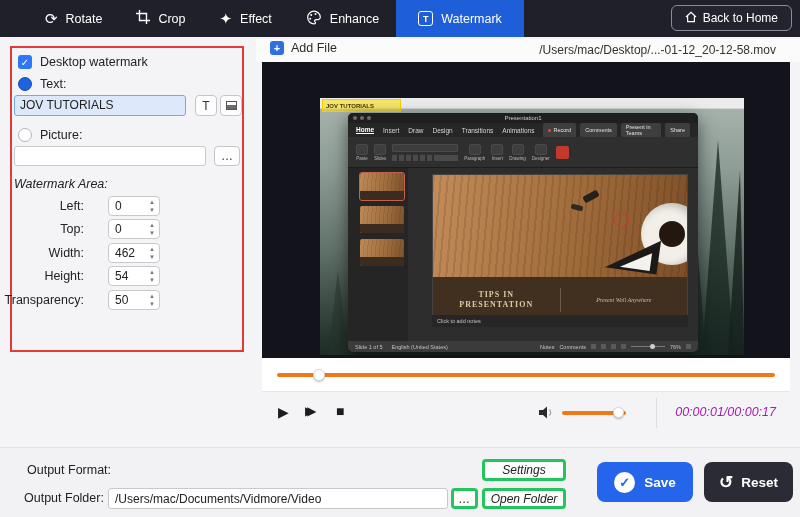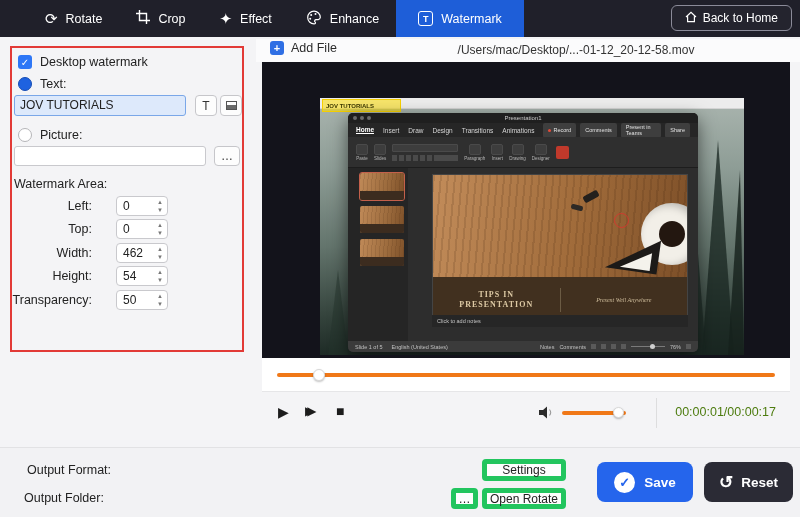--- a/index.html
+++ b/index.html
@@ -19,31 +19,31 @@
   .chk-row { position:absolute; left:18px; top:55px; display:flex; align-items:center; gap:8px; font-size:12.5px; }
   .checkbox { width:14px; height:14px; background:#2e77f6; border-radius:3px; color:#fff; font-size:10px; display:flex; align-items:center; justify-content:center; }
   .radio-row { position:absolute; display:flex; align-items:center; gap:8px; font-size:12.5px; }
   .radio { width:14px; height:14px; border-radius:50%; }
   .radio.on { background:#1e62e0; border:1.5px solid #174db4; }
   .radio.off { background:#fff; border:1.5px solid #b5b5b8; }
   .text-input { position:absolute; left:14px; top:95px; width:172px; height:21px; background:#dde9fb; border:1.5px solid #7aa7e8; border-radius:3px; font-size:12px; padding:2px 5px; color:#222; overflow:hidden; white-space:nowrap; }
   .sq-btn { position:absolute; width:22px; height:21px; background:#fdfdfd; border:1px solid #c6c6ca; border-radius:4px; display:flex; align-items:center; justify-content:center; font-size:12px; color:#333; cursor:pointer; }
   .swatch-icon { width:11px; height:9px; border:1px solid #555; background:linear-gradient(180deg,#fff 45%,#6b6b6b 45%); }
   .pic-input { position:absolute; left:14px; top:146px; width:192px; height:20px; background:#fff; border:1px solid #c9c9cd; border-radius:3px; font-size:12px; padding:2px 5px; }
-  .area-label { position:absolute; left:14px; top:177px; font-size:12.5px; color:#222; }
-  .spin-row { position:absolute; left:16px; width:224px; height:20px; }
+  .area-label { position:absolute; left:14px; top:177px; font-size:12.5px; color:#222;font-style:italic; }
+  .spin-row { position:absolute; left:8px; width:224px; height:20px; }
   .spin-label { position:absolute; right:148px; top:3px; font-size:12.5px; color:#222; white-space:nowrap; }
   .spinbox { position:absolute; left:100px; top:0; width:52px; height:20px; background:#fff; border:1px solid #c9c9cd; border-radius:4px; font-size:12px; display:flex; align-items:center; padding-left:6px; cursor:pointer; }
   .spin-arrows { position:absolute; right:4px; top:1px; display:flex; flex-direction:column; align-items:center; line-height:8px; font-size:6px; color:#777; }
 
   
   .addfile-row { position:absolute; left:256px; top:39px; width:544px; height:23px; background:#fbfbfc; }
   .addfile-btn { position:absolute; left:14px; top:2px; display:flex; align-items:center; gap:7px; font-size:12.5px; color:#2b2b2b; cursor:pointer; }
   .addfile-icon { width:14px; height:14px; background:#2f6fe4; border-radius:3px; color:#fff; font-size:11px; font-weight:bold; display:flex; align-items:center; justify-content:center; line-height:1; }
-  .file-path { position:absolute; left:120px; top:4px; width:400px; text-align:center; font-size:12px; color:#333; }
+  .file-path { position:absolute; left:120px; top:4px; width:400px; text-align:right; font-size:12px; color:#333; }
 
   
   .preview { position:absolute; left:262px; top:62px; width:528px; height:296px; background:#13131b; }
   .preview-title { position:absolute; left:0; top:14px; width:100%; text-align:center; font-size:12.5px; font-weight:bold; color:#b9b9bf; }
   .video { position:absolute; left:58px; top:36px; width:424px; height:257px; overflow:hidden;
            background:linear-gradient(180deg,#aab5af 0%,#8d9c95 28%,#63746c 58%,#34433c 85%,#1e2b26 100%); }
   .trees { position:absolute; left:0; top:0; }
   .menustrip { position:absolute; left:0; top:0; width:100%; height:11px; background:#ececec; border-bottom:1px solid #d4d4d4; }
   .wm-overlay { position:absolute; left:2px; top:1px; width:79px; height:13px; background:rgba(255,222,0,0.55); border:1.5px solid #f5cf00; font-size:6px; font-weight:bold; color:#3c3800; display:flex; align-items:center; padding-left:3px; overflow:hidden; white-space:nowrap; }
 
@@ -95,32 +95,32 @@
   
   .progress-row { position:absolute; left:262px; top:358px; width:528px; height:34px; background:#fff; border-bottom:1px solid #e6e6e8; }
   .ptrack { position:absolute; left:15px; right:15px; top:15px; height:4px; background:#f07818; border-radius:2px; }
   .phandle { position:absolute; left:36px; top:-4px; width:12px; height:12px; border-radius:50%; background:#fff; border:1px solid #d8d8d8; box-shadow:0 1px 2px rgba(0,0,0,.25); }
   .controls-row { position:absolute; left:262px; top:392px; width:528px; height:55px; }
   .ctl { position:absolute; font-size:14px; color:#1c1c1c; cursor:pointer; line-height:1; }
   .ffwd { letter-spacing:-7px; }
   .vol-track { position:absolute; left:300px; top:19px; width:64px; height:3.5px; background:#f07818; border-radius:2px; }
   .vol-handle { position:absolute; left:51px; top:-4px; width:11px; height:11px; border-radius:50%; background:#fff; border:1px solid #d8d8d8; box-shadow:0 1px 2px rgba(0,0,0,.25); }
   .ctl-divider { position:absolute; left:394px; top:6px; height:30px; border-left:1px solid #ddddde; }
-  .time-label { position:absolute; right:14px; top:13px; font-size:12.5px; color:#4d7c0f; }
+  .time-label { position:absolute; right:14px; top:13px; font-size:12.5px; color:#a21caf;font-style:italic; }
 
   
   .bottombar { position:absolute; left:0; top:447px; width:800px; height:70px; background:#f2f2f4; border-top:1px solid #e2e2e4; }
   .out-label { position:absolute; font-size:12.5px; color:#222; }
   .dropdown { position:absolute; left:108px; top:11px; width:362px; height:22px; background:#fff; border:1px solid #c9c9cd; border-radius:4px; display:flex; align-items:center; gap:7px; padding:0 8px; font-size:12px; cursor:pointer; }
   .dd-chevron { margin-left:auto; font-size:11px; color:#666; line-height:0.5; }
   .mp4-icon { width:16px; height:13px; background:#3a3a3a; border-radius:2px; position:relative; flex:0 0 auto; }
   .mp4-icon::before { content:""; position:absolute; left:2px; top:4px; right:2px; height:5px; background:#e8e8e8; }
   .mp4-icon::after { content:""; position:absolute; left:0; top:1px; width:100%; height:11px;
       background:linear-gradient(90deg,transparent 0 1px,#888 1px 3px,transparent 3px 13px,#888 13px 15px,transparent 15px); }
-  .btn { position:absolute; background:#fdfdfd; border:5px solid #22c55e; border-radius:4px; display:flex; align-items:center; justify-content:center; font-size:12px; color:#222; cursor:pointer; }
+  .btn { position:absolute; background:#fdfdfd; border:3px solid #22c55e; border-radius:4px; display:flex; align-items:center; justify-content:center; font-size:12px; color:#222; cursor:pointer;font-style:italic; }
   .folder-input { position:absolute; left:108px; top:40px; width:340px; height:21px; background:#fff; border:1px solid #c9c9cd; border-radius:3px; font-size:12px; padding:3px 6px; white-space:nowrap; overflow:hidden; }
   .save-btn { position:absolute; left:597px; top:14px; width:96px; height:40px; background:#2565ec; border-radius:8px; display:flex; align-items:center; justify-content:center; gap:9px; cursor:pointer; }
   .save-check { width:21px; height:21px; border-radius:50%; background:#fff; color:#2565ec; font-size:13px; font-weight:bold; display:flex; align-items:center; justify-content:center; }
   .save-label { color:#fff; font-size:13.5px; font-weight:bold; }
   .reset-btn { position:absolute; left:704px; top:14px; width:89px; height:40px; background:#2b2b35; border-radius:8px; display:flex; align-items:center; justify-content:center; gap:8px; cursor:pointer; }
   .reset-glyph { color:#fff; font-size:17px; font-weight:bold; line-height:1; }
   .reset-label { color:#fff; font-size:13.5px; font-weight:bold; }
 </style>
 </head>
 <body>
@@ -384,22 +384,23 @@
     </span>
   <span class="ctl-divider"></span>
   <span class="time-label">00:00:01/00:00:17</span>
 </div>
 
 <div class="bottombar">
   <span class="out-label" style="left:27px; top:15px;">Output Format:</span>
   <div class="btn" style="left:482px; top:11px; width:84px; height:22px;">Settings</div>
 
   <span class="out-label" style="left:24px; top:43px;">Output Folder:</span>
+  <div class="folder-input">/Users/mac/Documents/Vidmore/Video</div>
   <div class="btn" style="left:451px; top:40px; width:27px; height:21px;">…</div>
-  <div class="btn" style="left:482px; top:40px; width:84px; height:21px;">Open Rotate</div>
+  <div class="btn" style="left:482px; top:40px; width:84px; height:21px;">Open Folder</div>
 
   <div class="save-btn">
     <span class="save-check">✓</span>
     <span class="save-label">Save</span>
   </div>
   <div class="reset-btn">
     <span class="reset-glyph">↺</span>
     <span class="reset-label">Reset</span>
   </div>
 </div>

